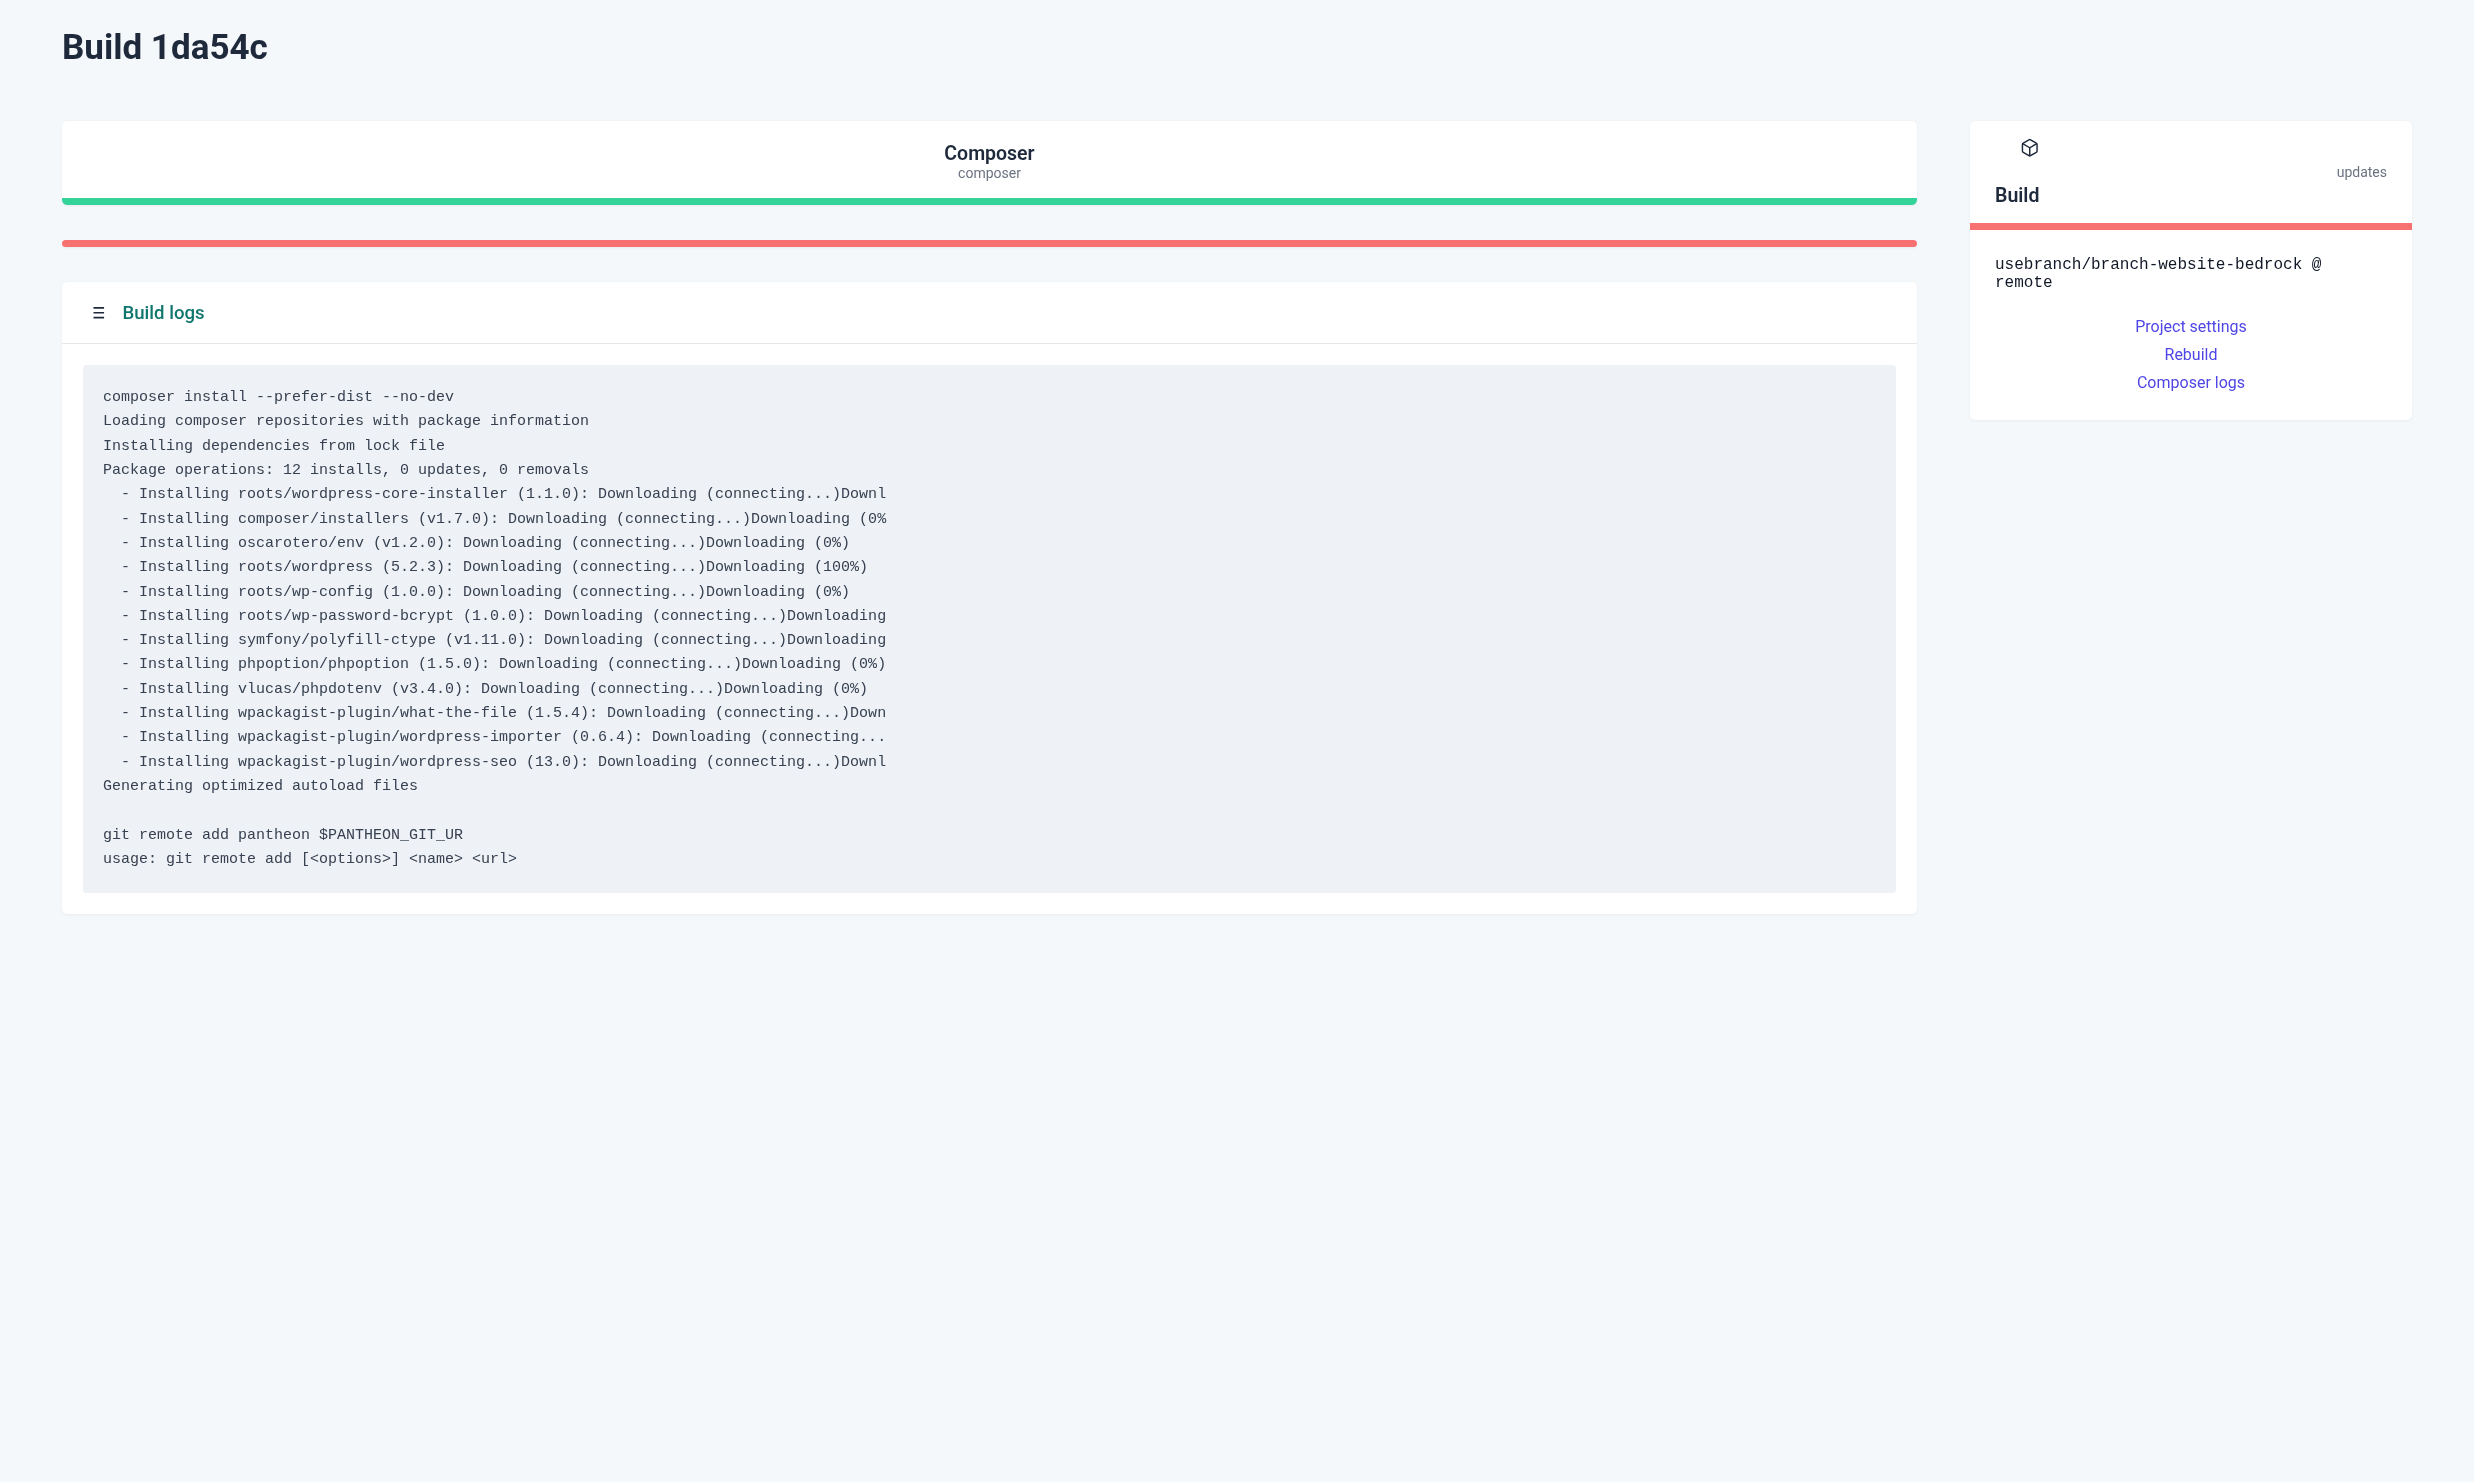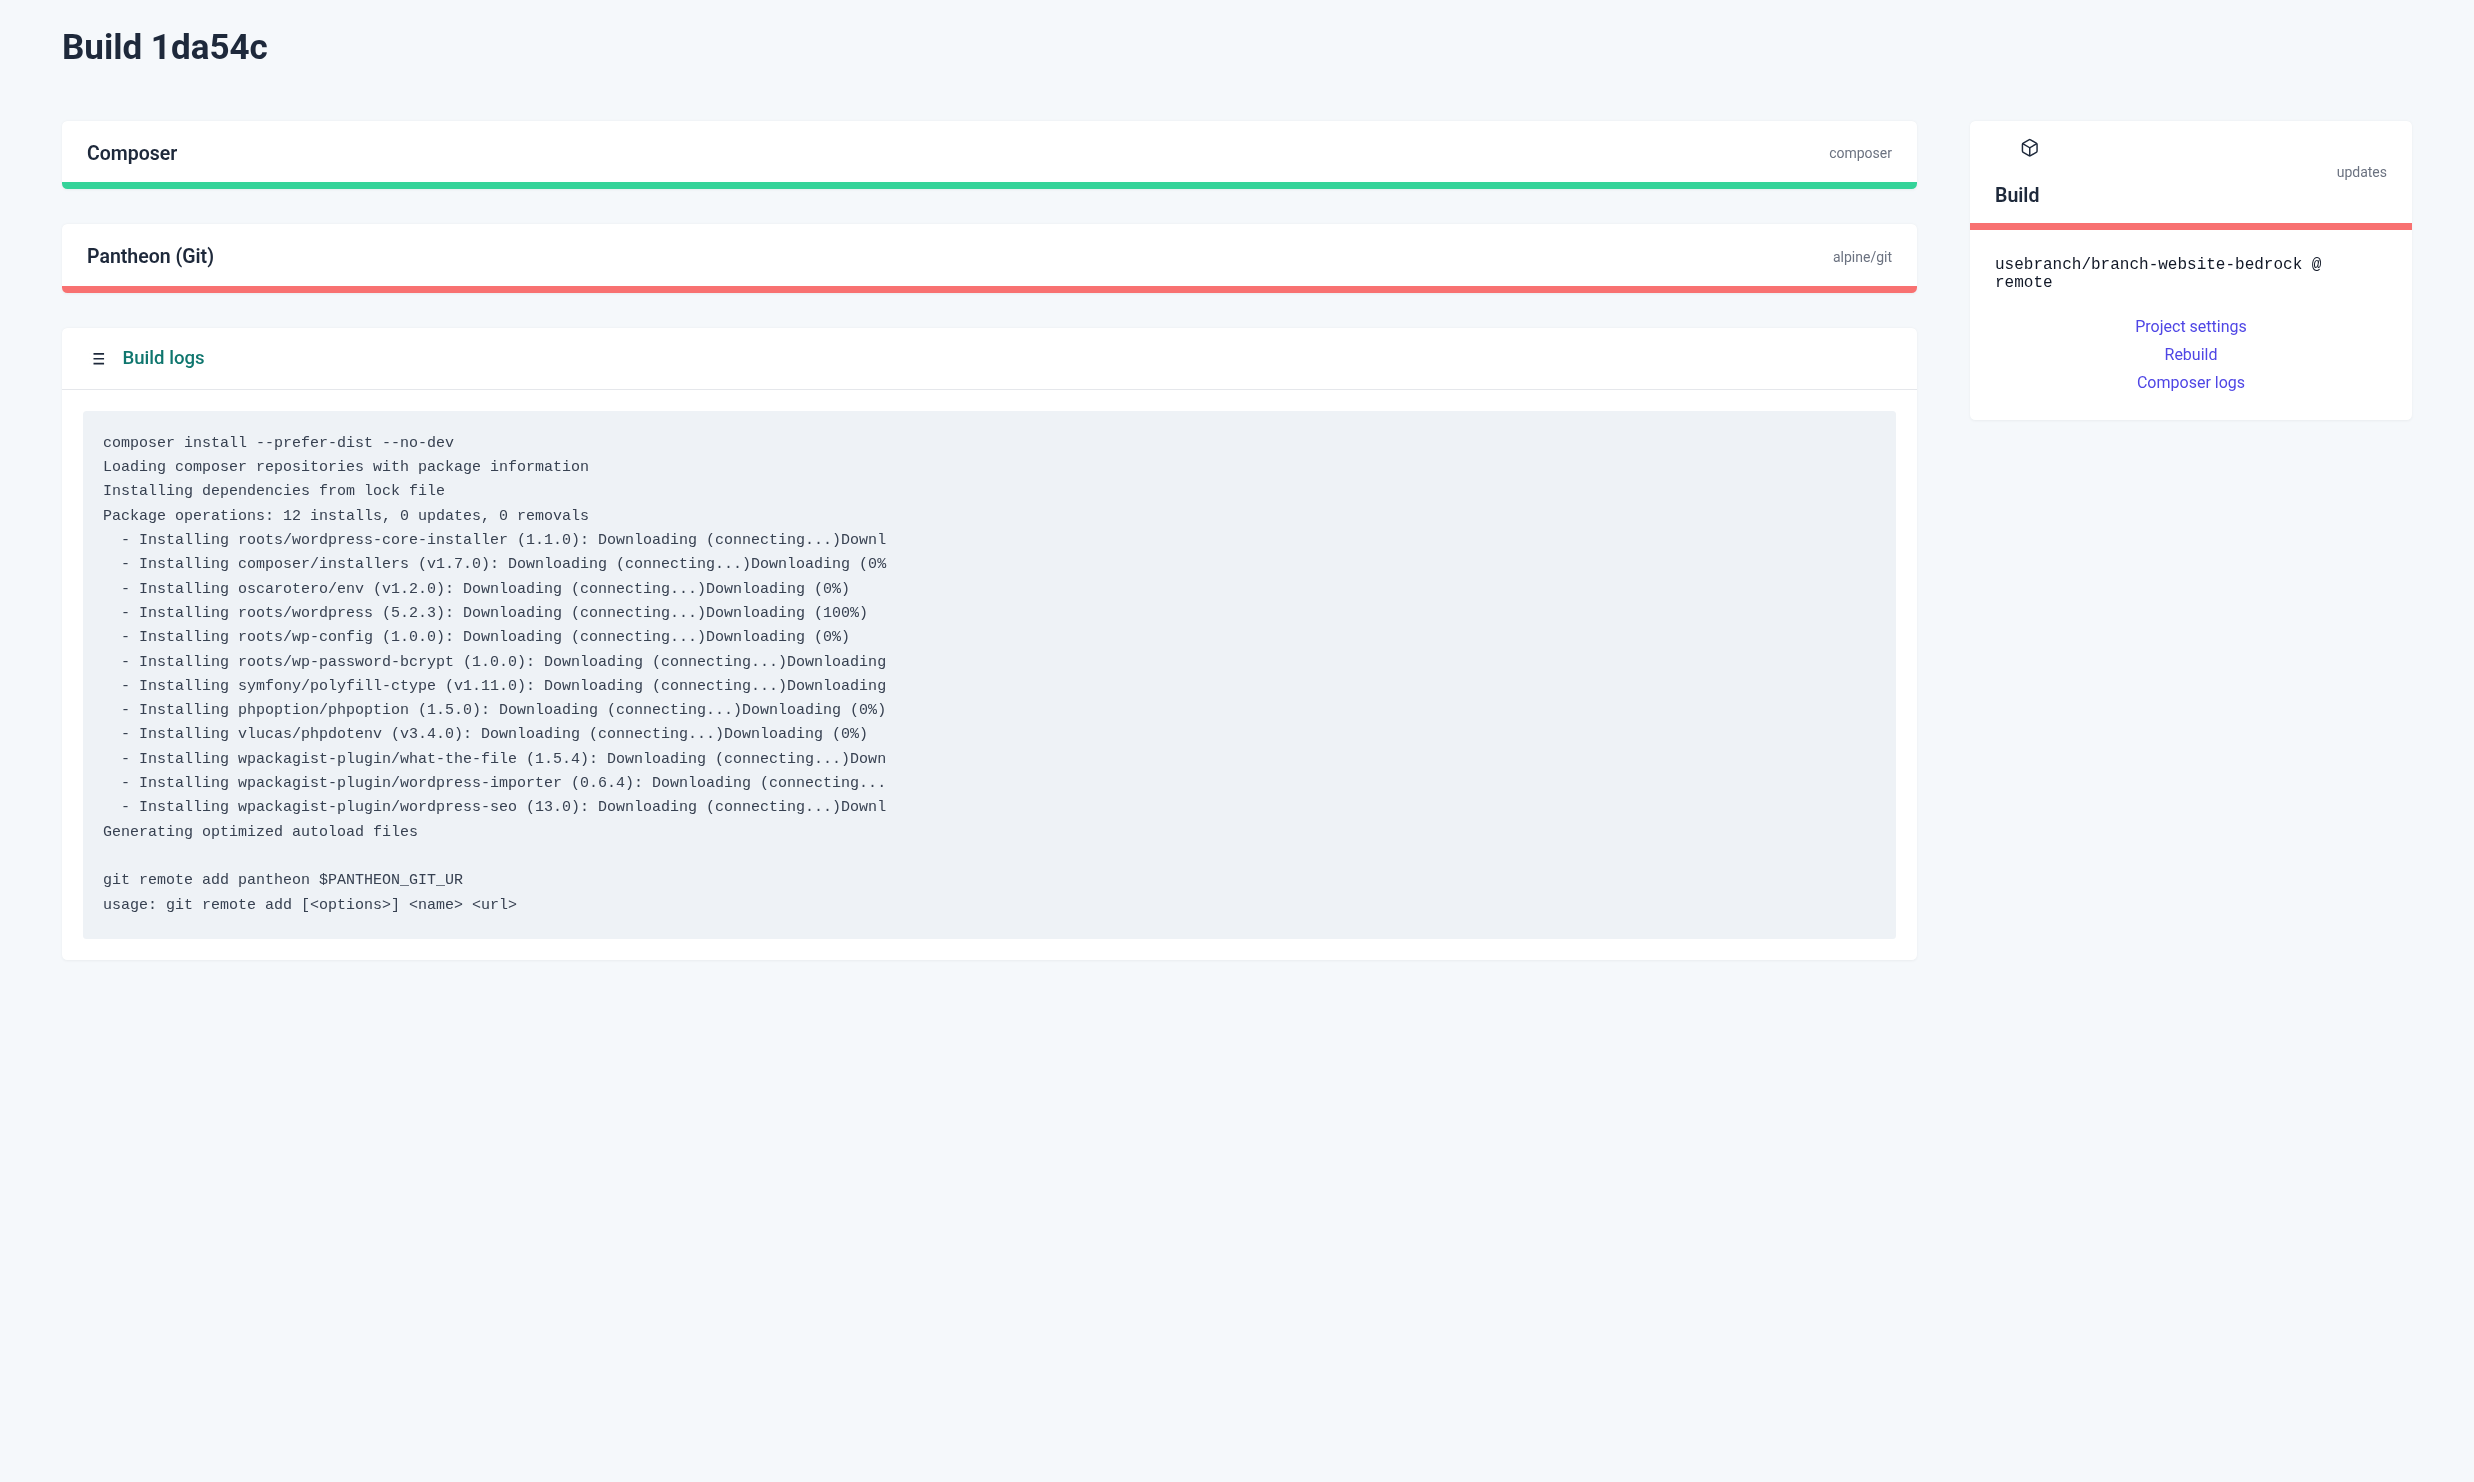--- a/index.html
+++ b/index.html
@@ -37,20 +37,21 @@
       border-radius: 5.3px;
       box-shadow: 0 0.9px 2.7px rgba(0,0,0,0.05);
       margin-bottom: 35px;
       overflow: hidden;
     }
     .step-card .step-header {
       display: flex;
       justify-content: space-between;
       align-items: center;
       padding: 21px 25px 17.7px 25px;
+      flex-direction: column;
     }
     .step-title {
       font-size: 19.5px;
       font-weight: 600;
       color: #1e293b;
     }
     .step-image {
       font-size: 14px;
       color: #6b7280;
     }
@@ -170,24 +171,20 @@
 
     <div class="card step-card">
       <div class="step-header">
         <div class="step-title">Composer</div>
         <div class="step-image">composer</div>
       </div>
       <div class="status-bar success"></div>
     </div>
 
     <div class="card step-card">
-      <div class="step-header">
-        <div class="step-title">Pantheon (Git)</div>
-        <div class="step-image">alpine/git</div>
-      </div>
       <div class="status-bar failed"></div>
     </div>
 
     <div class="logs-card">
       <div class="logs-header">
         <svg class="list-icon" viewBox="0 0 24 24">
           <line x1="8" y1="6" x2="21" y2="6"></line>
           <line x1="8" y1="12" x2="21" y2="12"></line>
           <line x1="8" y1="18" x2="21" y2="18"></line>
           <line x1="3" y1="6" x2="3.01" y2="6"></line>

